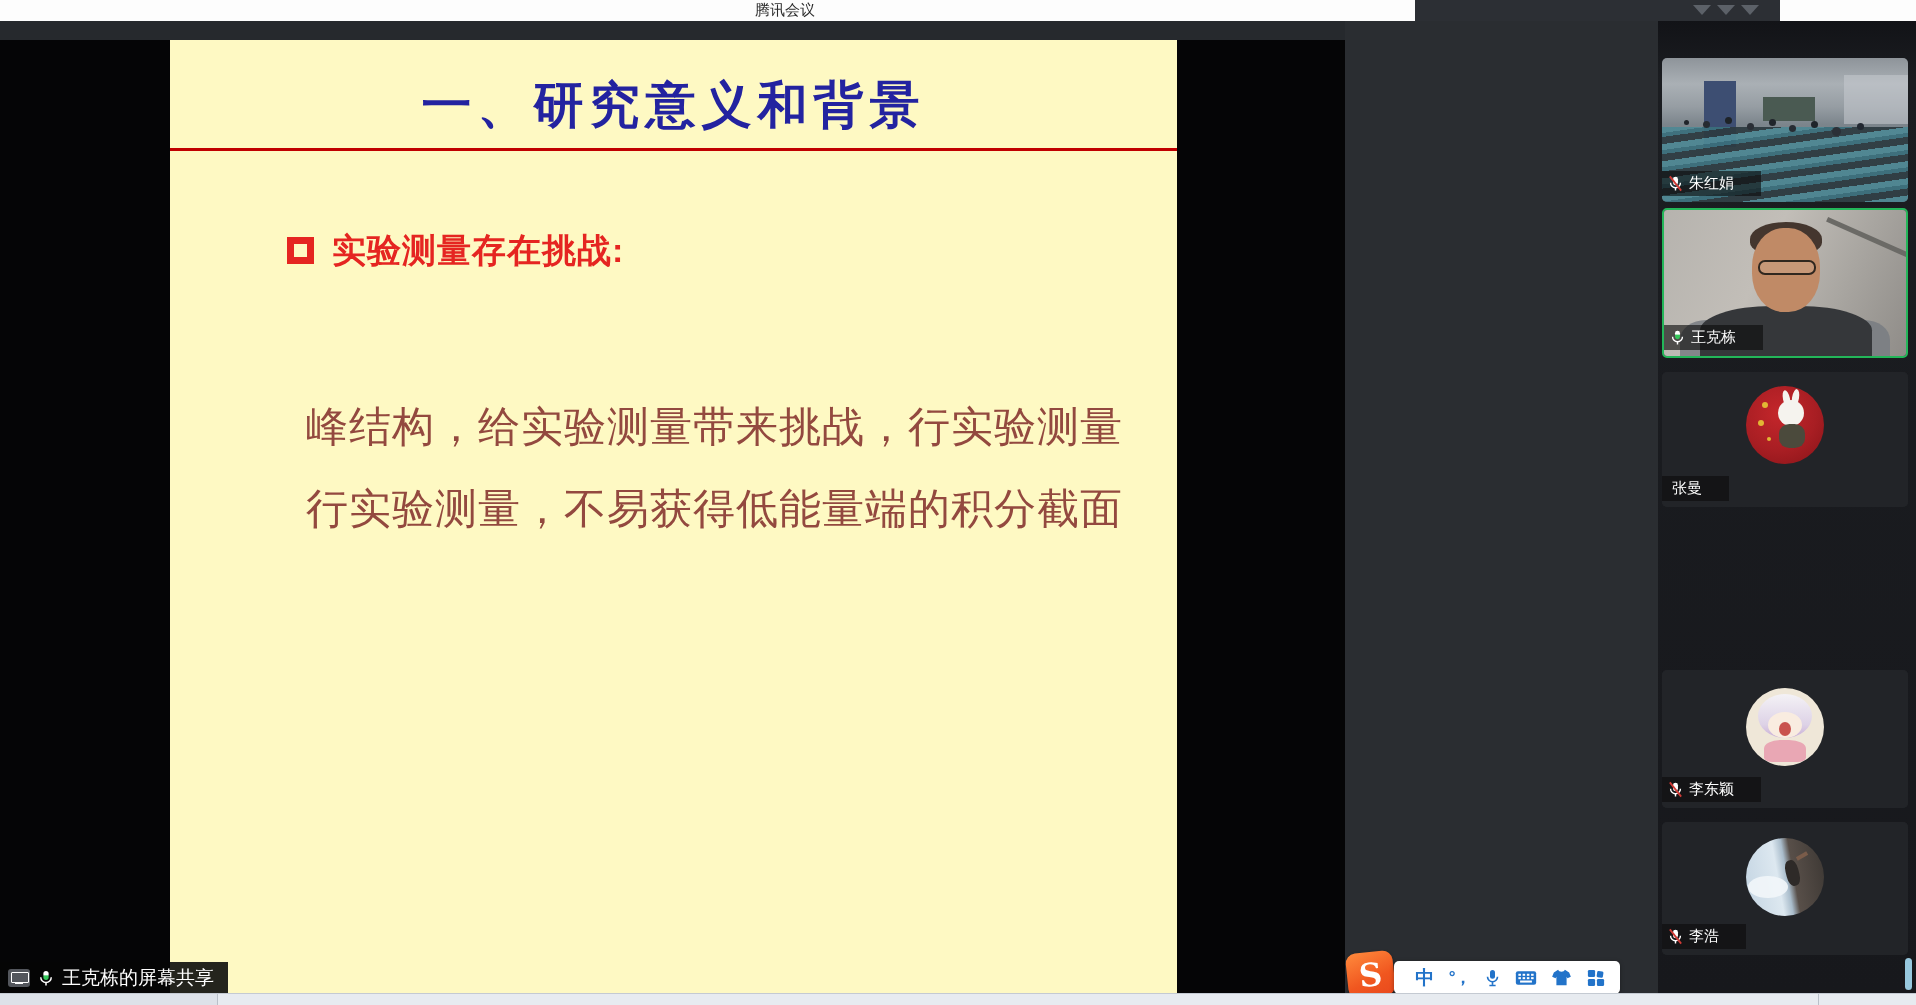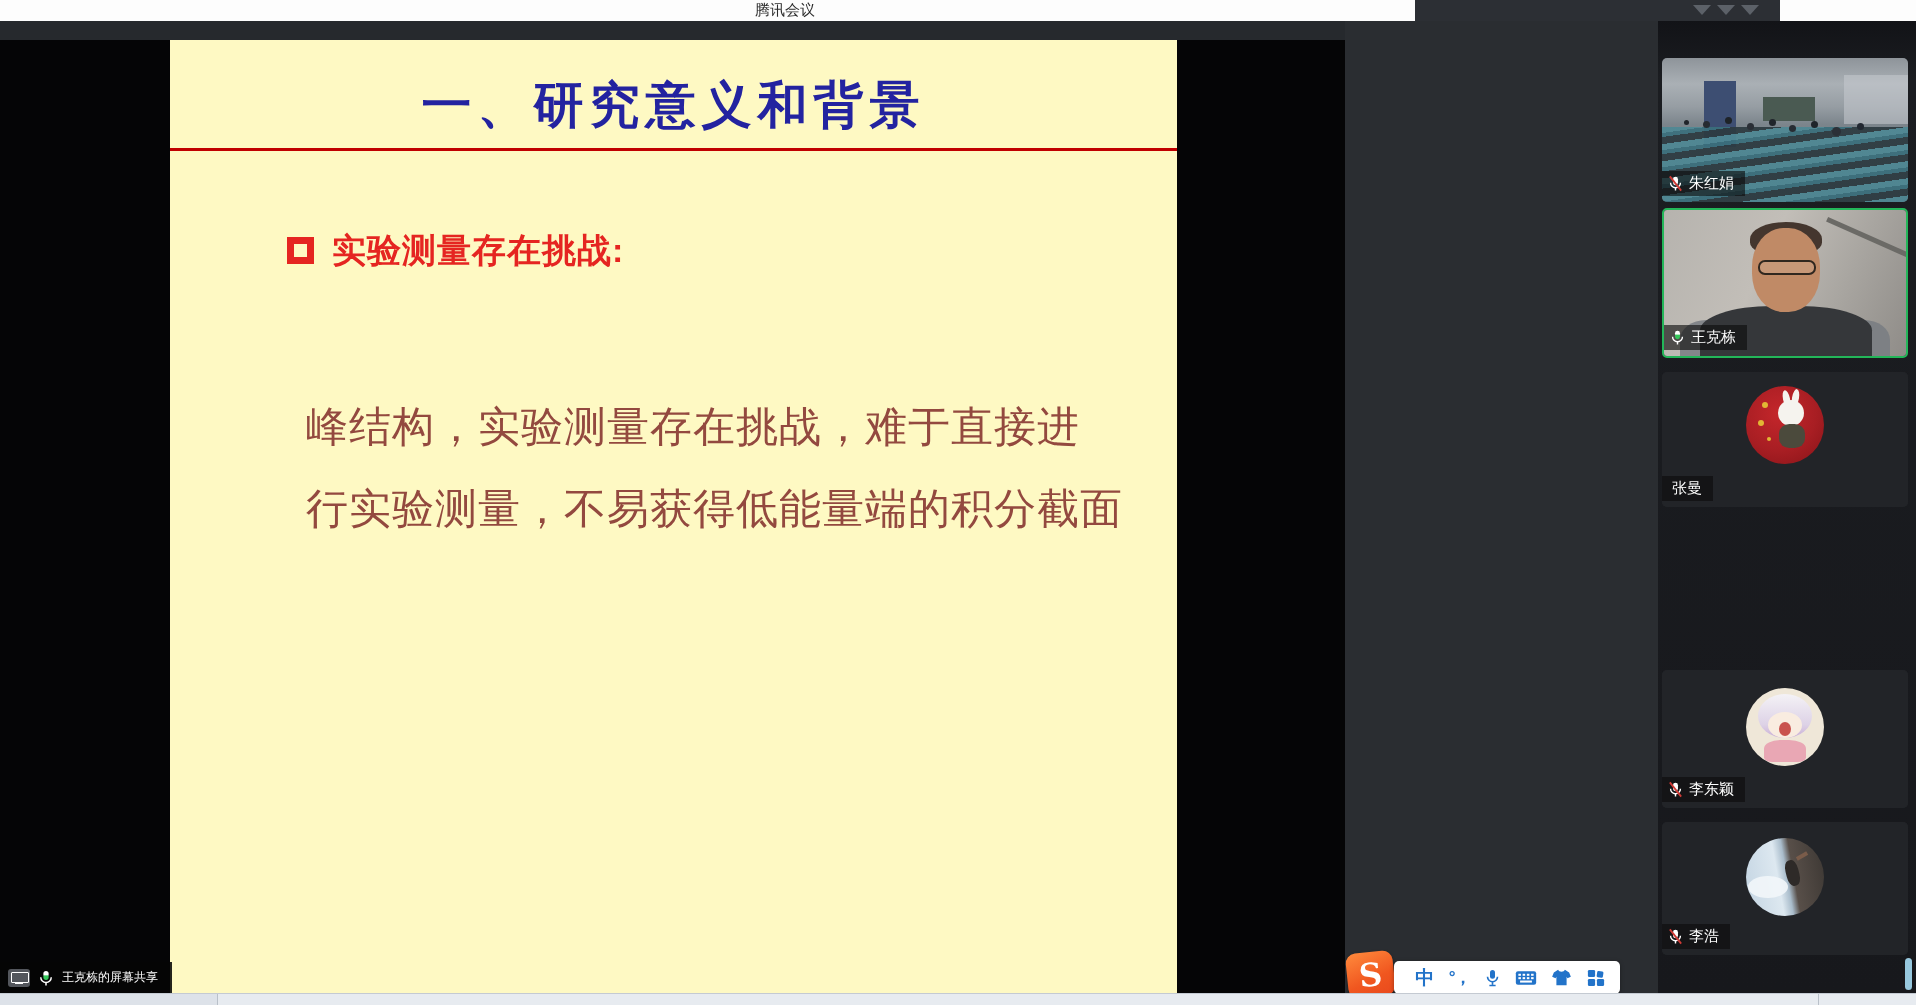--- a/index.html
+++ b/index.html
@@ -24,21 +24,21 @@
   .slide-title { position:absolute; left:0; top:32px; width:100%; text-align:center;
       font-family:"DejaVu Serif", serif; font-weight:bold; font-size:50px; letter-spacing:6px; color:#2323a0; }
   .slide-rule { position:absolute; left:0; top:108px; width:100%; height:3px; background:#c00000; }
   .slide-bullet { position:absolute; left:117px; top:197px; width:27px; height:27px; border:7px solid #e52521; }
   .slide-heading { position:absolute; left:162px; top:188px; font-size:34px; font-weight:bold; color:#e52521; letter-spacing:1px; }
   .slide-body { position:absolute; left:136px; top:346px; font-size:42px; line-height:82px; color:#93493f; letter-spacing:1px; }
 
   
   .share-banner { position:absolute; left:0; top:941px; height:31px; display:inline-flex; align-items:center;
       gap:7px; padding:0 14px 0 8px; background:rgba(6,6,6,0.88); }
-  .share-banner .label { color:#fff; font-size:12px; white-space:nowrap; }
+  .share-banner .label { color:#fff; font-size:19px; white-space:nowrap; }
   .monitor-icon { position:relative; width:22px; height:18px; background:#53565c; border-radius:3px; flex:none; }
   .monitor-icon::before { content:""; position:absolute; left:3px; top:3px; width:16px; height:9px; border:1.5px solid #fff; border-radius:1px; }
   .monitor-icon::after { content:""; position:absolute; left:7px; top:13px; width:8px; height:2px; background:#fff; }
   .mic-svg { display:block; flex:none; }
 
   
   .taskbar { position:absolute; left:0; top:993px; width:1916px; height:12px; background:#e7ebf0; border-top:1px solid #c4cad2; }
   .taskbar-seg { position:absolute; left:0; top:0; width:218px; height:12px; background:#dde2e9; border-right:1px solid #b9c0c9; }
   .taskbar-div { position:absolute; left:1818px; top:0; width:1px; height:12px; background:#b9c0c9; }
 
@@ -52,21 +52,21 @@
   .ime-mode { color:#2273c9; font-size:19px; font-weight:bold; }
   .ime-punct { color:#2273c9; font-size:17px; font-weight:bold; letter-spacing:-1px; }
   .ime-icon { display:block; }
 
   
   .sidebar { position:absolute; left:1658px; top:21px; width:258px; height:972px;
       background:linear-gradient(180deg,#121317 0%,#1b1d21 6%,#17181c 100%); }
   .tile { position:absolute; left:4px; width:246px; background:#232529; border-radius:5px; overflow:hidden; }
   .tile.active { border:2px solid #23b659;text-align:right; }
   .nameplate { position:absolute; left:0; bottom:6px; display:inline-flex; align-items:center; gap:5px;
-      background:rgba(12,12,12,0.62); padding:3px 11px 3px 5px; color:#fff; font-size:15px; white-space:nowrap; z-index:5; }
+      background:rgba(12,12,12,0.62); padding:3px 27px 3px 5px; color:#fff; font-size:15px; white-space:nowrap; z-index:5; }
   .nameplate.noicon { padding-left:10px; }
 
   .avatar { position:absolute; left:84px; width:78px; height:78px; border-radius:50%; overflow:hidden; }
 
   
   .scene-classroom { position:absolute; inset:0;
       background:linear-gradient(180deg,#8e949a 0%,#aab0b5 18%,#969da3 34%,#7c858c 46%,#5d666d 100%); }
   .cls-curtain { position:absolute; left:17%; top:16%; width:13%; height:46%; background:#3d4e72; }
   .cls-board { position:absolute; left:41%; top:27%; width:21%; height:17%; background:#4a5a52; }
   .cls-wall { position:absolute; right:0; top:12%; width:26%; height:34%; background:#c6cbcf; opacity:.55; }
@@ -139,21 +139,21 @@
   <div class="main-area">
     <div class="top-shade"></div>
     <div class="right-shade"></div>
 
     <div class="slide">
       <div class="slide-title">一、研究意义和背景</div>
       <div class="slide-rule"></div>
       <div class="slide-bullet"></div>
       <div class="slide-heading">实验测量存在挑战:</div>
       <div class="slide-body">
-        <div>峰结构，实验测量存在挑战，难于直接进</div>
+        <div>峰结构，给实验测量带来挑战，行实验测量</div>
         <div>行实验测量，不易获得低能量端的积分截面</div>
       </div>
     </div>
 
     <div class="share-banner">
       <div class="monitor-icon"></div>
       <svg class="mic-svg" width="18" height="18" viewBox="0 0 24 24">
         <defs>
             <linearGradient id="micg1" x1="0" y1="0" x2="0" y2="1">
           <stop offset="0.45" stop-color="#ffffff"></stop>

